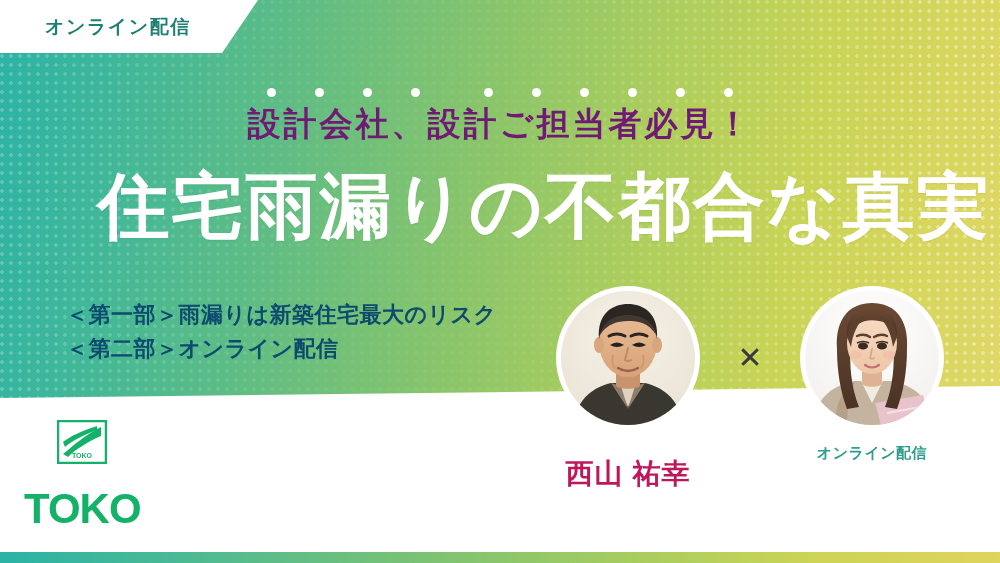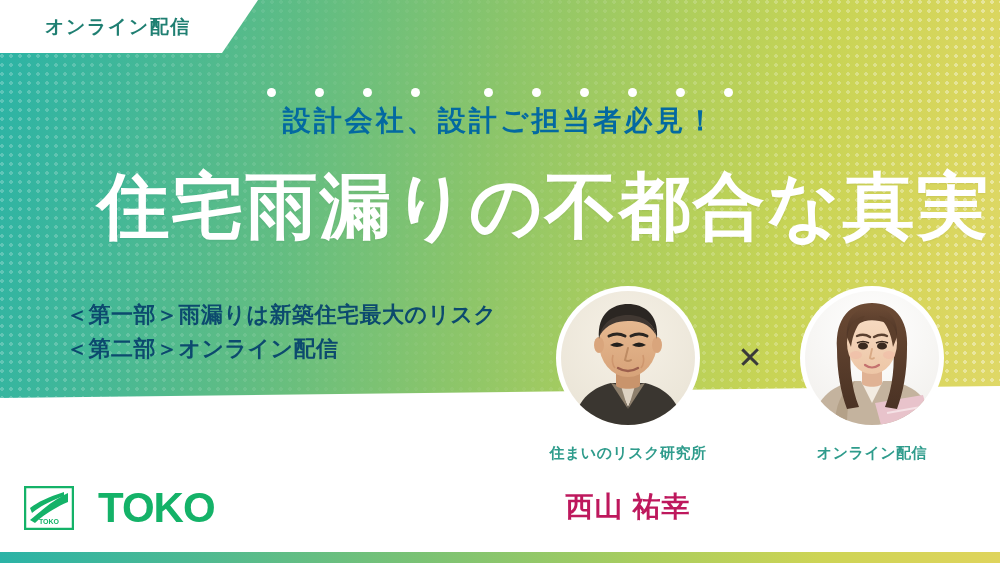--- a/index.html
+++ b/index.html
@@ -96,22 +96,22 @@
     width: 9px;
     height: 9px;
     border-radius: 50%;
     background: #ffffff;
     margin: 0 19.5px;
   }
   .kicker-dots .dot.gap-before {
     margin-left: 45px;
   }
   .kicker {
-    color: #0369a1;
-    font-size: 28px;
+    color: #701a75;
+    font-size: 33px;
     font-weight: bold;
     letter-spacing: 3px;
     line-height: 1.2;
     white-space: nowrap;
   }
 
   
   .headline {
     position: absolute;
     left: 0;
@@ -205,20 +205,21 @@
   }
 
   
   .logo {
     position: absolute;
     left: 24px;
     bottom: 33px;
     display: flex;
     align-items: center;
     gap: 24px;
+    flex-direction: column;
   }
   .logo-mark { display: block; }
   .logo-word {
     color: #14b268;
     font-size: 42px;
     font-weight: bold;
     letter-spacing: -1px;
     line-height: 1;
   }
 
@@ -315,21 +316,20 @@
 
             <path d="M67 57 L64 69 q3 2 6 0" stroke="#bd8b63" stroke-width="2" fill="none" stroke-linecap="round"></path>
 
             <path d="M57 77 q10 6 20 0" stroke="#9c5f4d" stroke-width="2.4" fill="none" stroke-linecap="round"></path>
 
             <path d="M52 64 q-2 8 2 13" stroke="#c98f66" stroke-width="1.6" fill="none" opacity="0.7"></path>
             <path d="M82 64 q2 8 -2 13" stroke="#c98f66" stroke-width="1.6" fill="none" opacity="0.7"></path>
           </svg>
         </div>
       </div>
-      <div class="speaker-org">住まいのリスク研究所</div>
       <div class="speaker-name">西山 祐幸</div>
     </div>
 
     <div class="cross">✕</div>
 
     <div class="speaker">
       <div class="avatar">
         <div class="avatar-inner">
           <svg width="134" height="134" viewBox="0 0 134 134">
             <defs>

